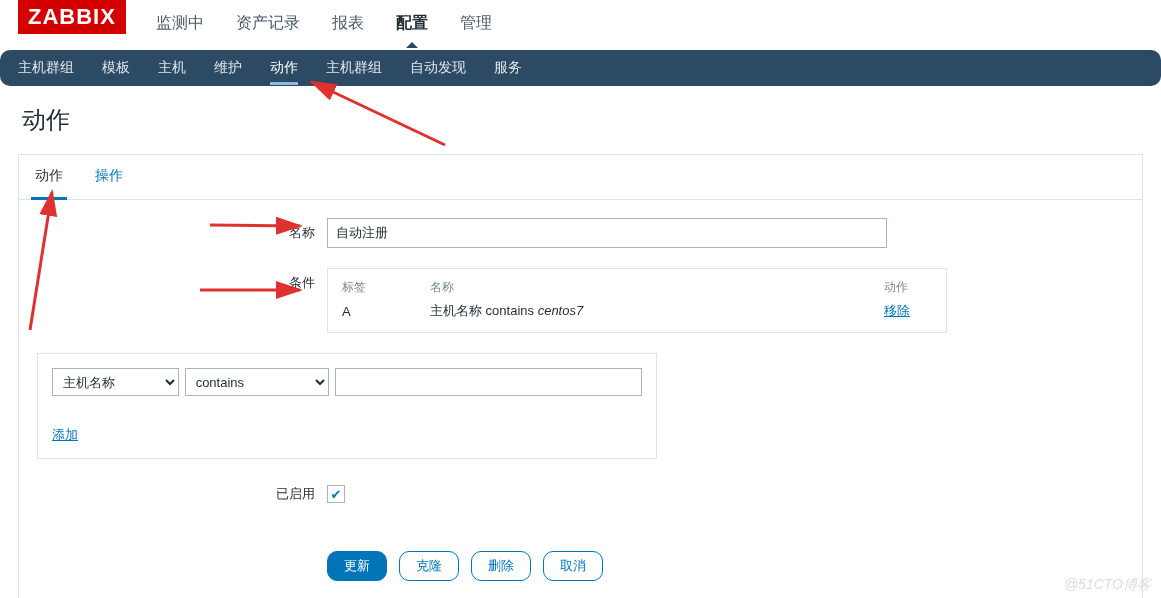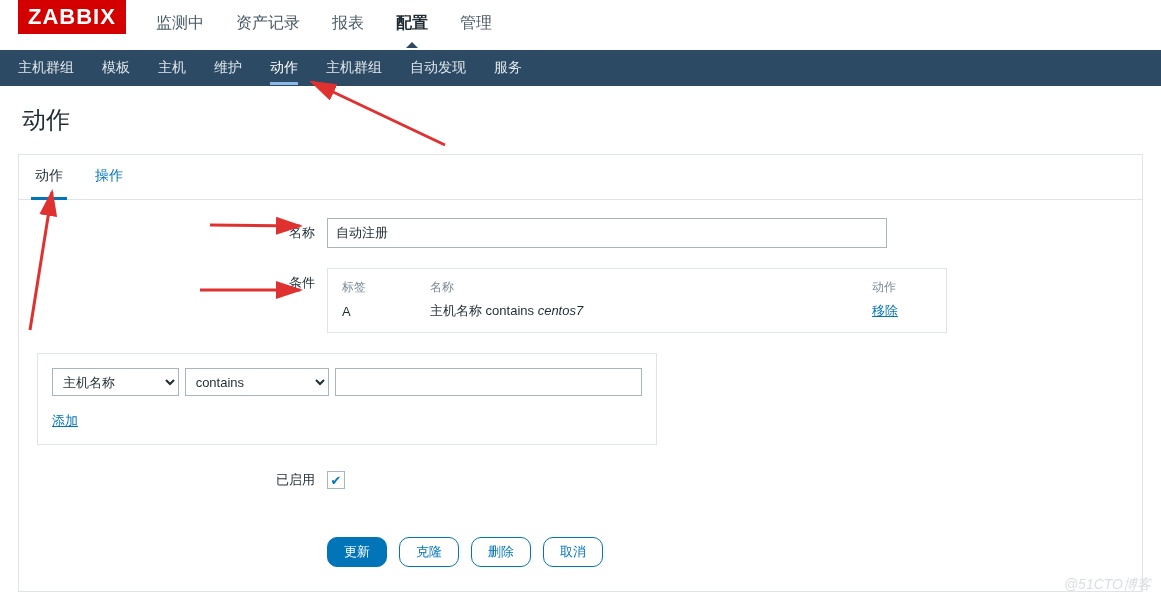--- a/index.html
+++ b/index.html
@@ -2,34 +2,34 @@
 <html><head>
 <meta charset="utf-8">
 <style>
   * { box-sizing: border-box; margin: 0; padding: 0; }
   body { font-family: Arial, "Helvetica Neue", Helvetica, "Microsoft YaHei", sans-serif; font-size: 13px; color: #1f2c33; background: #fff; width: 1161px; }
   .top-nav { display: flex; align-items: flex-start; height: 50px; padding: 0 18px; gap: 28px; background: #fff; }
   .logo { background: #d40000; color: #fff; font-weight: bold; font-size: 22px; letter-spacing: 1px; padding: 4px 10px; font-family: Arial, sans-serif; }
   .top-nav a { text-decoration: none; color: #4a5a66; font-size: 16px; padding: 13px 2px; position: relative; }
   .top-nav a.active { color: #1f2c33; font-weight: bold; }
   .top-nav a.active::after { content: ""; position: absolute; left: 50%; bottom: -1px; transform: translateX(-50%); border: 6px solid transparent; border-bottom-color: #2c4a63; }
-  .sub-nav { background: #2c4a63; display: flex; align-items: center; height: 36px; padding: 0 18px; gap: 28px; }
+  .sub-nav { background: #2c4a63; display: flex; align-items: center; height: 36px; padding: 0 18px; gap: 28px; border-radius: 10px; }
   .sub-nav a { color: #e0e7ec; text-decoration: none; font-size: 14px; padding: 8px 0; }
   .sub-nav a.active { color: #fff; border-bottom: 3px solid #8bb8e8; padding-bottom: 5px; }
   .page-title { font-size: 24px; font-weight: normal; color: #1f2c33; padding: 18px 22px 18px 22px; }
   .content-box { border: 1px solid #dfe4e7; margin: 0 18px 18px 18px; background: #fff; padding-bottom: 24px; position: relative; }
   .tabs { display: flex; gap: 24px; padding: 0 12px; border-bottom: 1px solid #dfe4e7; }
   .tabs a { text-decoration: none; font-size: 14px; padding: 12px 4px; color: #0275b8; }
   .tabs a.active { color: #1f2c33; border-bottom: 3px solid #0275b8; margin-bottom: -1px; }
   .form { padding: 18px 18px 0 18px; }
   .row { display: flex; align-items: flex-start; margin-bottom: 20px; }
   .row-label { width: 290px; text-align: right; padding-right: 12px; padding-top: 6px; color: #1f2c33; font-size: 13px; flex-shrink: 0; }
   .row-body { flex: 0 0 640px; }
   input[type="text"].big { width: 560px; height: 30px; border: 1px solid #a9b5be; padding: 0 8px; font-size: 13px; color: #1f2c33; }
-  .cond-box { border: 1px solid #dfe4e7; width: 620px; padding: 10px 14px 12px 14px; }
+  .cond-box { border: 1px solid #dfe4e7; width: 620px; padding: 10px 2px 12px 14px; }
   .cond-head { display: flex; color: #7a8a96; font-size: 12px; margin-bottom: 6px; }
   .cond-row { display: flex; font-size: 13px; align-items: center; }
   .col-a { width: 88px; }
   .col-b { flex: 1; }
   .col-c { width: 60px; text-align: left; }
   .italic { font-style: italic; }
   .link { color: #0275b8; text-decoration: underline; cursor: pointer; font-size: 13px; }
   .trig-box { border: 1px solid #dfe4e7; width: 620px; padding: 14px 14px; }
   .sel { height: 28px; border: 1px solid #a9b5be; background: #fff; padding: 0 6px; font-size: 13px; color: #1f2c33; }
   .sel.w1 { width: 130px; }
@@ -103,21 +103,21 @@
     </div>
 
     <div class="row">
       <div class="row-body">
         <div class="trig-box">
           <div style="display:flex; gap:6px;">
             <select class="sel w1"><option>主机名称</option></select>
             <select class="sel w2"><option>contains</option></select>
             <input type="text" class="txt" value="" style="">
           </div>
-          <div style="margin-top:16px;">
+          <div style="margin-top:30px;">
             <a class="link">添加</a>
           </div>
         </div>
       </div>
     </div>
 
     <div class="row">
       <div class="row-label">已启用</div>
       <div class="row-body">
         <span class="chk">✔</span>

